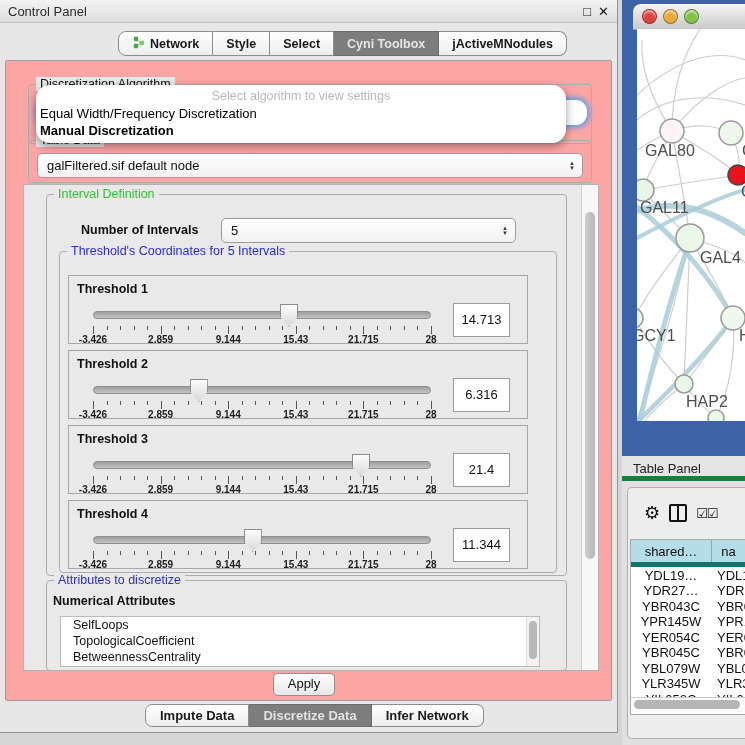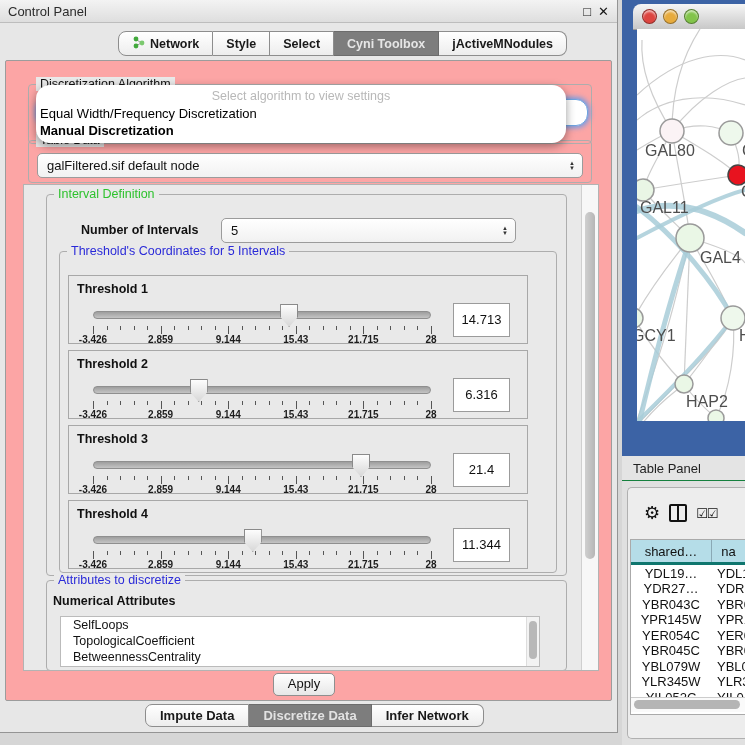--- a/index.html
+++ b/index.html
@@ -78,31 +78,31 @@
   .net-titlebar{position:absolute;left:11px;top:4px;right:0;height:25px;background:linear-gradient(#f6f6f6,#c8c8c8);
                 border-radius:8px 0 0 0;border-bottom:1px solid #999;display:flex;align-items:center;padding-left:9px;gap:6px;}
   .tl{width:13px;height:13px;border-radius:50%;border:1px solid rgba(0,0,0,.35);
       box-shadow:inset 0 2px 2px rgba(255,255,255,.6);}
   .net-canvas{position:absolute;left:15px;top:29px;right:0;height:392px;background:#fff;overflow:hidden;}
   .edge{fill:none;stroke:#cdcdcd;stroke-width:1.2;}
   .tedge{fill:none;stroke:#a8cdd8;stroke-linecap:round;opacity:.85;}
   .nlabel{font-size:16px;fill:#4e4e4e;font-family:"Liberation Sans",sans-serif;}
   
   .tp-bar{position:absolute;left:622px;top:456px;width:123px;height:25px;background:#e4e4e4;
-          border-bottom:1px solid #15803d;font-size:13px;color:#222;display:flex;align-items:center;padding-left:11px;box-sizing:border-box;}
+          border-bottom:5px solid #15803d;font-size:13px;color:#222;display:flex;align-items:flex-end;padding-left:11px;box-sizing:border-box;}
   .tp-bg{position:absolute;left:622px;top:481px;width:123px;height:264px;background:#e0e0e0;}
   .tp-panel{position:absolute;left:627px;top:487px;width:118px;height:250px;background:#ededed;
             border:1px solid #b0b0b0;border-right:none;border-radius:5px 0 0 5px;}
   .tp-toolbar{position:absolute;left:0;top:0;right:0;height:50px;display:flex;align-items:center;gap:9px;padding-left:16px;}
   .gear{font-size:18px;color:#111;line-height:1;}
   .split{width:14px;height:14px;border:2px solid #111;border-radius:2px;position:relative;}
   .split::after{content:"";position:absolute;left:50%;top:0;bottom:0;width:2px;margin-left:-1px;background:#111;}
   .cbx{font-size:13px;color:#111;line-height:1;letter-spacing:-1px;}
   .tp-table{position:absolute;left:2px;top:51px;right:0;height:174px;background:#fff;border:1px solid #aaa;border-right:none;overflow:hidden;}
-  .thead{display:flex;height:22px;border-bottom:3px solid #0f766e;}
+  .thead{display:flex;height:22px;border-bottom:5px solid #0f766e;}
   .thcell{background:#b5dde8;font-size:13px;color:#111;display:flex;align-items:center;justify-content:center;border-right:1px solid #8aa9b5;}
   .thcell.c0{width:80px;flex:none;}
   .thcell.c1{flex:1;}
   .trow{display:flex;height:15.5px;align-items:flex-end;}
   .tcell{font-size:13px;color:#111;text-align:center;}
   .tcell.c0{width:80px;flex:none;}
   .tcell.c1{flex:1;text-align:left;padding-left:6px;}
   .hsb{position:absolute;left:0;right:0;bottom:2px;height:14px;background:#fafafa;border-top:1px solid #ccc;}
   .hsb .thumb{position:absolute;left:3px;right:6px;top:2px;height:9px;background:#b5b5b5;border-radius:5px;}
   .net-icon{display:inline-block;}

